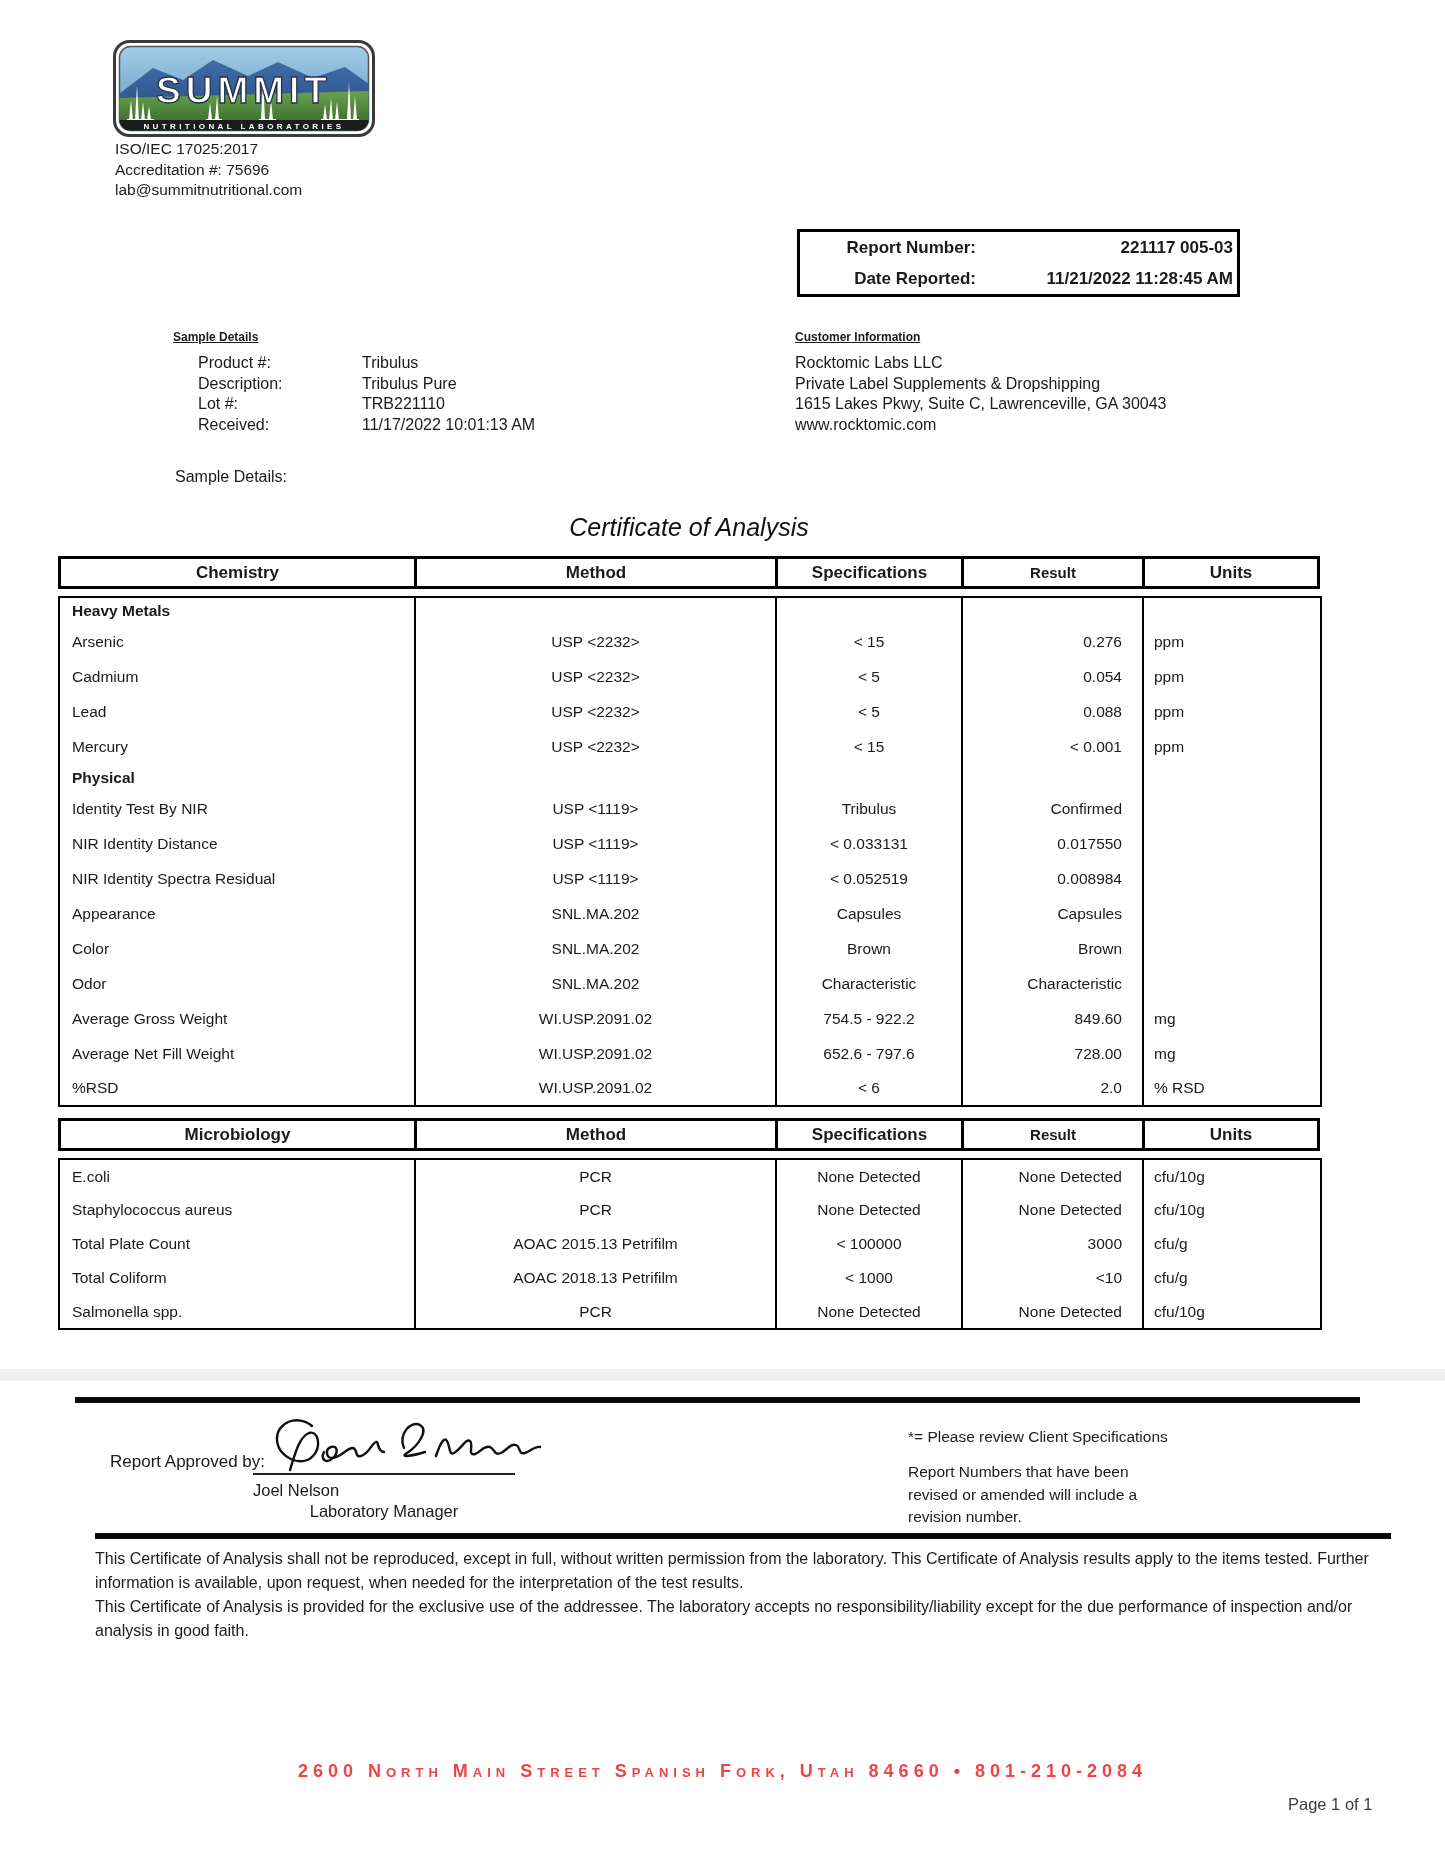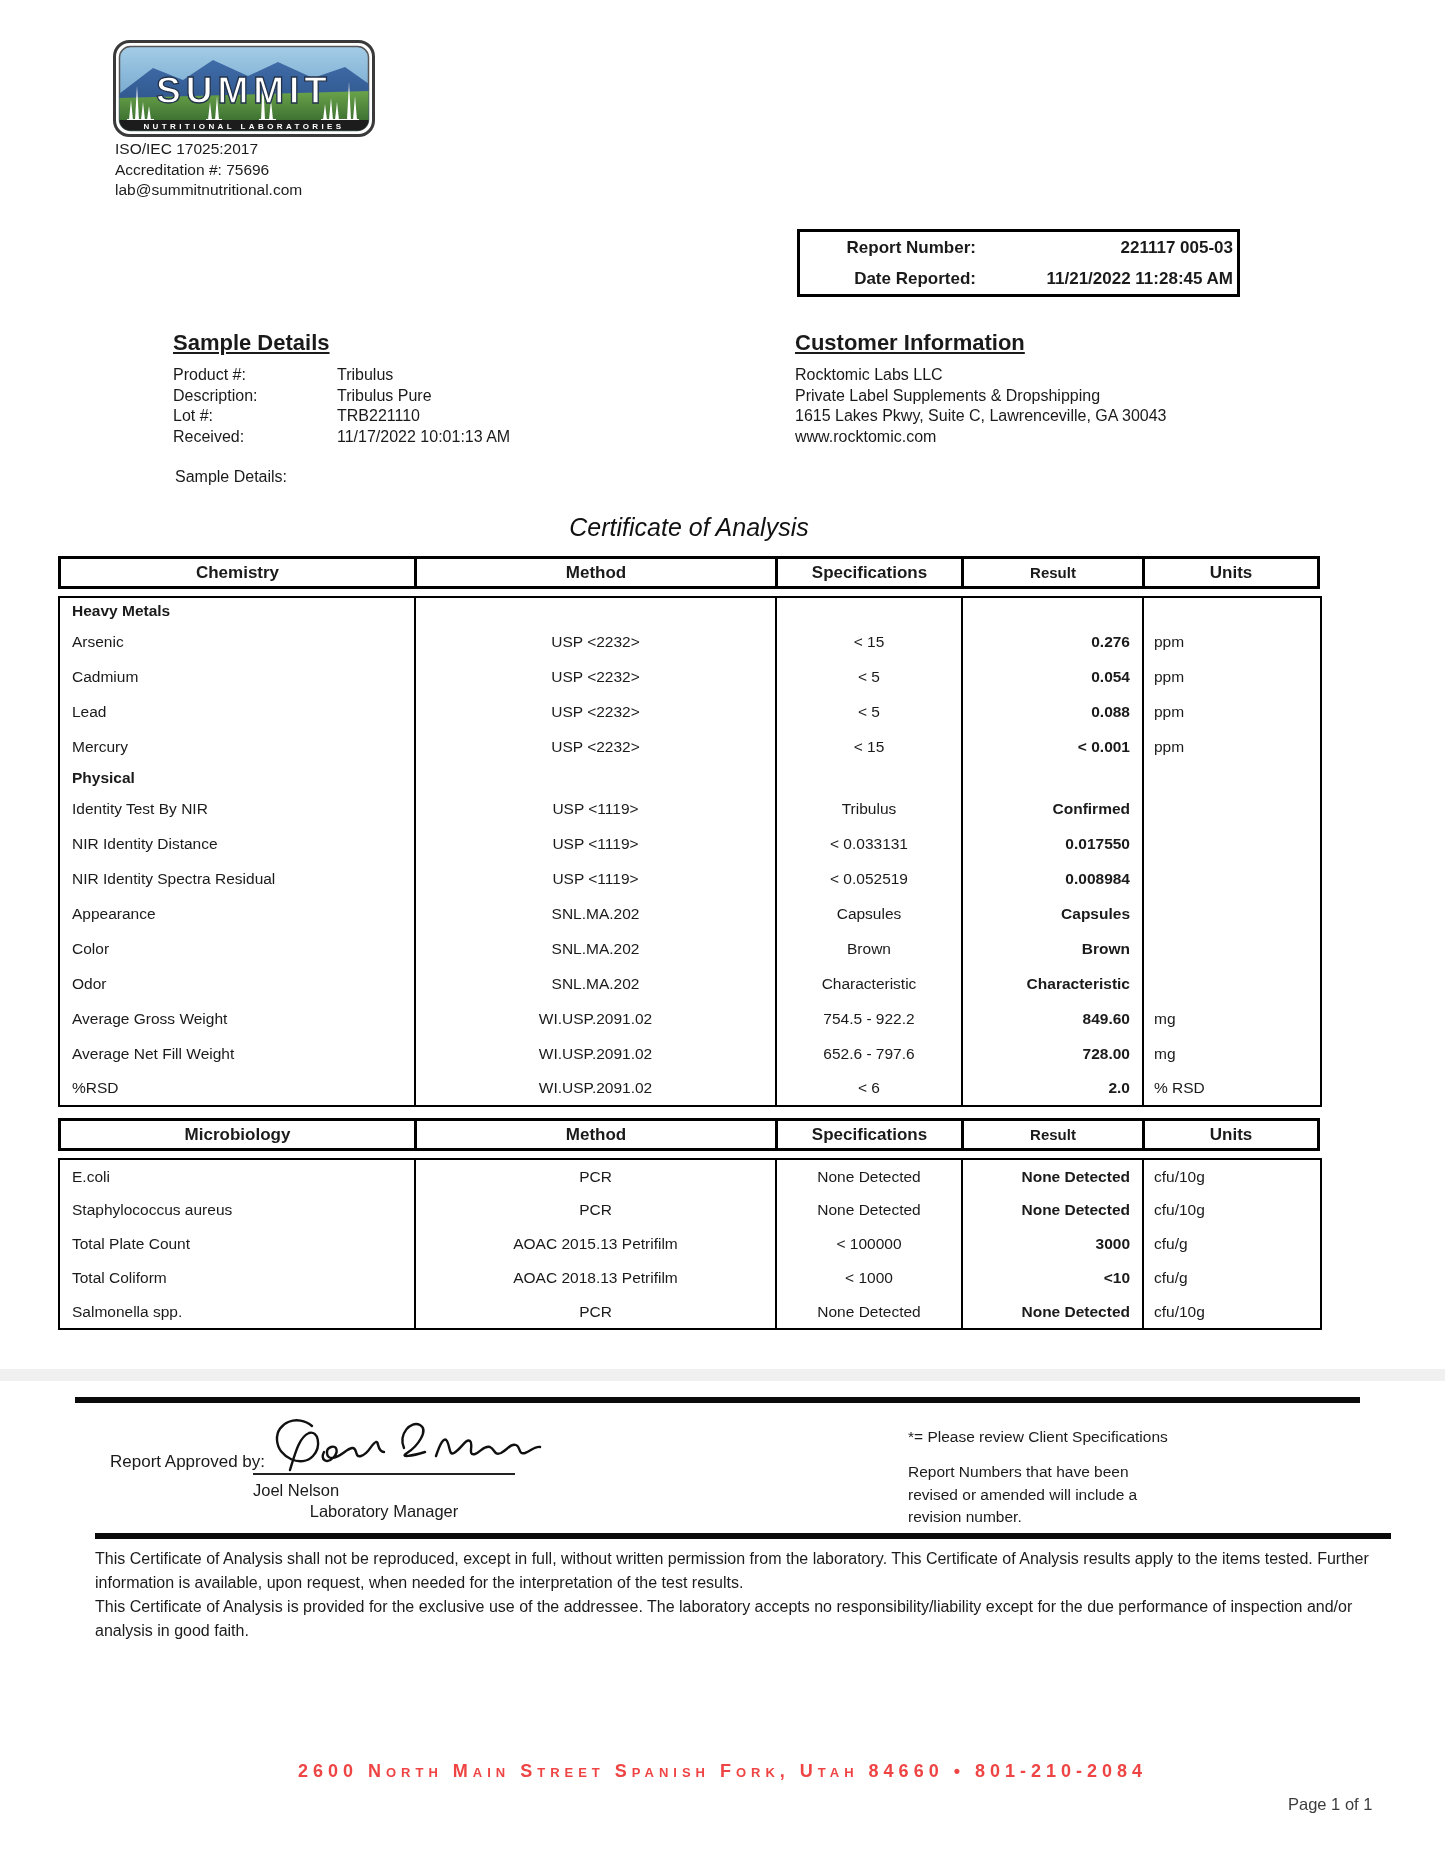--- a/index.html
+++ b/index.html
@@ -12,23 +12,23 @@
 
   
   .contact { position:absolute; left:115px; top:139px; font-size:15.5px; line-height:20.5px; color:#1c1c1c; }
 
   
   .report-box { position:absolute; left:797px; top:229px; width:443px; border:3px solid #000; background:#fff;text-align:right; }
   .report-box .rrow { display:grid; grid-template-columns:168px 1fr; padding:2px 4px 2px 8px; line-height:27px; }
   .report-box .rlabel, .report-box .rvalue { font-weight:bold; font-size:17px; white-space:nowrap; }
 
   
-  .block-heading { font-weight:bold; font-size:22px; text-decoration:underline; }
+  .block-heading { font-weight:bold; font-size:12px; text-decoration:underline; }
   .sample { position:absolute; left:173px; top:330px; }
-  .sample .rows { margin-top:9px; }
+  .sample .rows { margin-top:9px;margin-left:25px; }
   .sample .srow { display:grid; grid-template-columns:164px 1fr; font-size:16px; line-height:20.5px; }
   .sample-extra { position:absolute; left:175px; top:441px; font-size:16px;margin-top:27px; }
   .customer { position:absolute; left:795px; top:330px; }
   .customer .lines { margin-top:9px; }
   .customer .cline { font-size:16px; line-height:20.5px; white-space:nowrap; }
 
   
   .coa-title { position:absolute; left:58px; top:513px; width:1262px; text-align:center; font-size:25px; font-weight:normal; color:#111;font-style:italic; }
 
   
@@ -39,21 +39,21 @@
   .thead .th { line-height:27px; text-align:center; font-weight:bold; font-size:17px; border-right:3px solid #000; overflow:hidden; white-space:nowrap; }
   .thead .th:last-child { border-right:none; flex:1; }
   .th.w1 { width:356px; } .th.w2 { width:361px; } .th.w3 { width:186px; } .th.w4 { width:181px; font-size:15px; }
   .tbody { margin-top:7px; border-collapse:collapse; table-layout:fixed; width:1262px; border:2.5px solid #000; }
   .tbody td { border-left:2.5px solid #000; font-size:15.5px; vertical-align:middle; height:35px; overflow:hidden; white-space:nowrap; }
   .tbody td:first-child { border-left:none;padding-left:12px; }
   .micro .tbody td { height:34px; }
   td.c-name { text-align:left; padding-left:5px; }
   td.c-method { text-align:center; }
   td.c-spec { text-align:center; }
-  td.c-result { text-align:right; padding-right:12px;font-weight:bold; }
+  td.c-result { text-align:right; padding-right:20px; }
   td.c-units { text-align:left; padding-left:10px; }
   tr.section td { height:27px; }
   tr.section td.c-name { font-weight:bold; }
 
   
   .grey-band { position:absolute; left:0; top:1369px; width:1445px; height:12px; background:#f0f0f0; }
   .rule1 { position:absolute; left:75px; top:1397px; width:1285px; height:6px; background:#0a0a0a; }
   .rule2 { position:absolute; left:95px; top:1533px; width:1296px; height:6px; background:#0a0a0a; }
 
   

